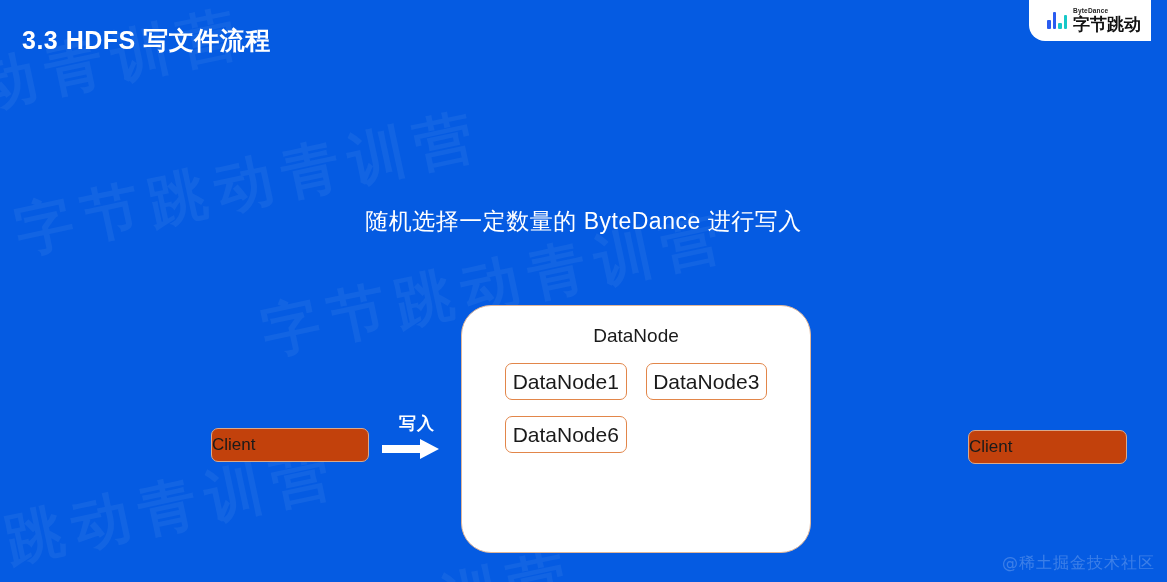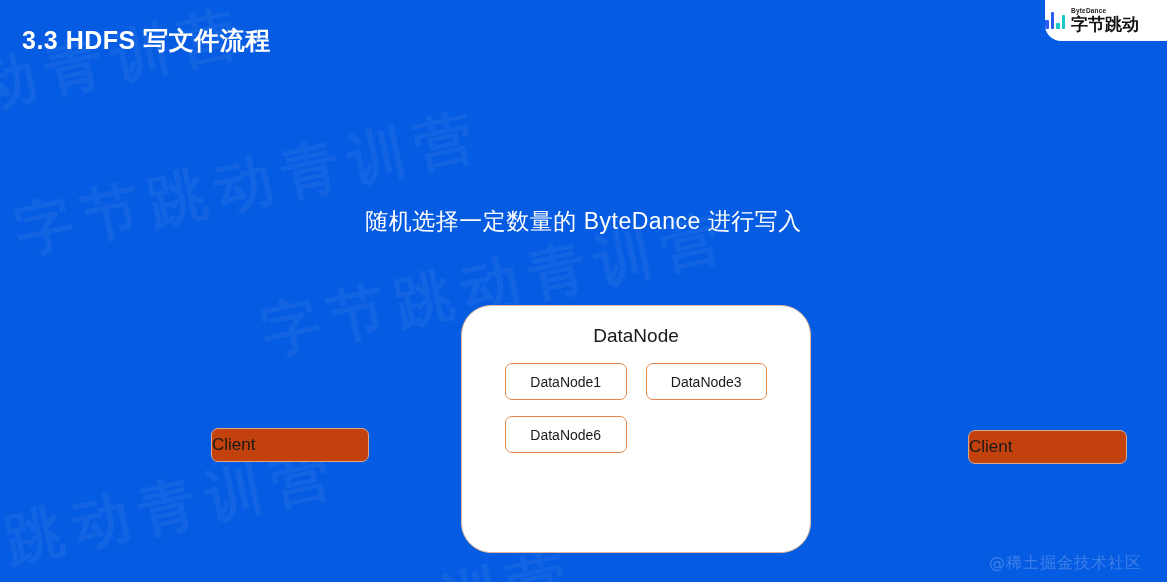--- a/index.html
+++ b/index.html
@@ -53,30 +53,31 @@
     font-weight: 700;
     color: #ffffff;
     letter-spacing: 0.5px;
     z-index: 5;
     white-space: nowrap;
   }
 
   
   #brand-card {
     position: absolute;
-    right: 0;
+    right: 16px;
     top: 0;
     width: 122px;
     height: 41px;
     background: #ffffff;
     border-bottom-left-radius: 16px;
     z-index: 6;
     overflow: hidden;
     display: flex;
     align-items: center;
+    padding-left: 18px;
     box-sizing: border-box;
   }
   #brand-bars {
     display: flex;
     align-items: flex-end;
     height: 17px;
     gap: 2px;
     margin-right: 6px;
     flex: 0 0 auto;
   }
@@ -150,21 +151,21 @@
     box-sizing: border-box;
   }
   .dn-box {
     border: 1px solid #e2864a;
     border-radius: 7px;
     background: #ffffff;
     height: 35px;
     display: flex;
     align-items: center;
     justify-content: center;
-    font-size: 14px;
+    font-size: 21px;
     color: #1a1a1a;
   }
 
   
   .client-box {
     position: absolute;
     background: #c2410c;
     border: 1px solid #d9a98c;
     border-radius: 7px;
     height: 34px;
@@ -193,21 +194,21 @@
     font-weight: 700;
     color: #ffffff;
     line-height: 20px;
     letter-spacing: 1px;
   }
   .arrow-shape { margin-top: 4px; display: block; }
 
   
   #corner-watermark {
     position: absolute;
-    right: 25px;
+    right: 12px;
     bottom: 8px;
     font-size: 16px;
     color: rgba(255,255,255,0.22);
     z-index: 7;
     letter-spacing: 1px;
     font-family: "DejaVu Sans", sans-serif;
   }
 </style>
 </head>
 <body>
@@ -237,20 +238,26 @@
       <span id="brand-cn">字节跳动</span>
     </span>
   </div>
 
   <div id="subtitle">随机选择一定数量的 ByteDance 进行写入</div>
 
   <div class="client-box" id="client-left">
     <span>Client</span>
   </div>
 
+  <div class="arrow-group" id="arrow-write">
+    <div class="arrow-label">写入</div>
+    <svg class="arrow-shape" width="58" height="22" viewBox="0 0 58 22">
+      <polygon points="0,7 38,7 38,1 57,11 38,21 38,15 0,15" fill="#ffffff"></polygon>
+    </svg>
+  </div>
 
   <div id="datanode-card">
     <div id="datanode-card-title">DataNode</div>
     <div id="datanode-grid">
       <div class="dn-box">
           <span>DataNode1</span>
         </div>
       <div class="dn-box">
           <span>DataNode3</span>
         </div>

